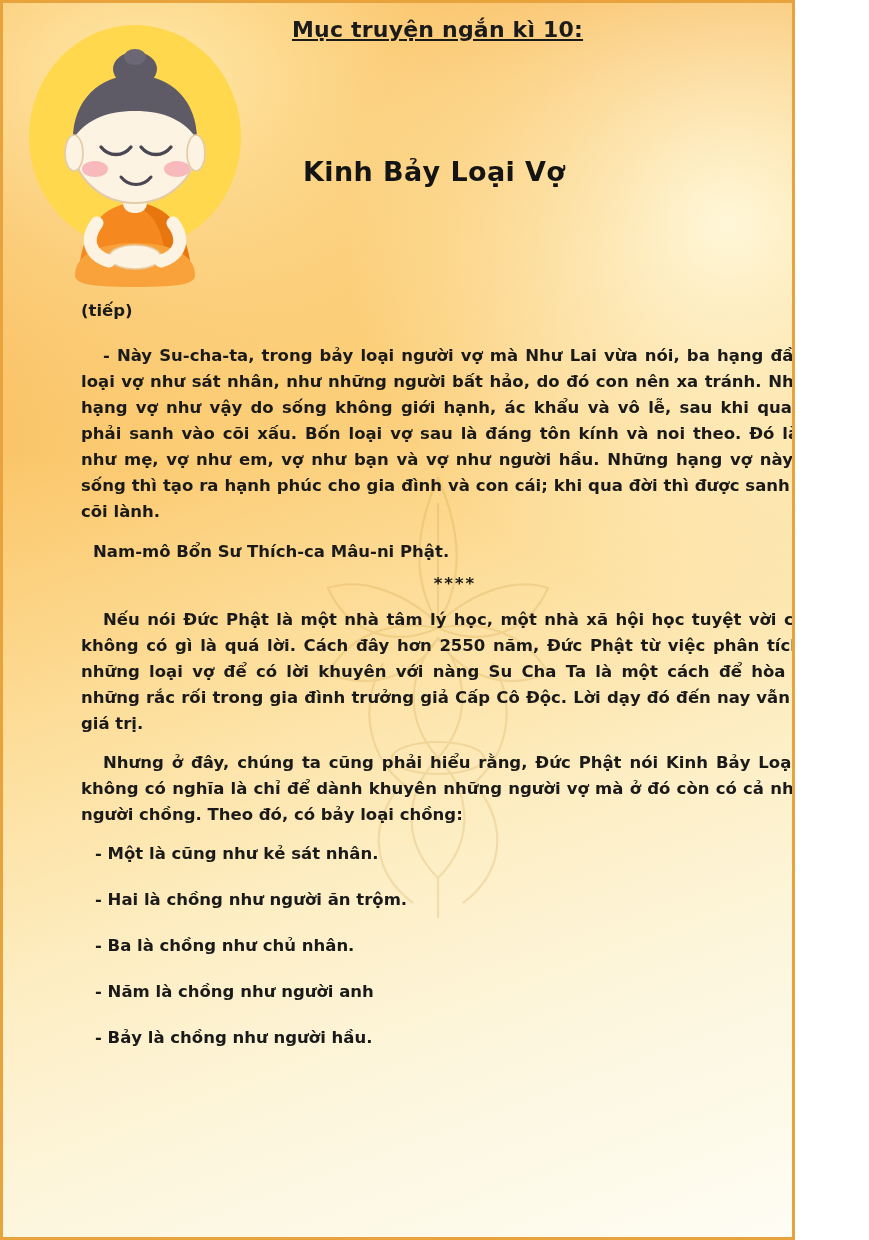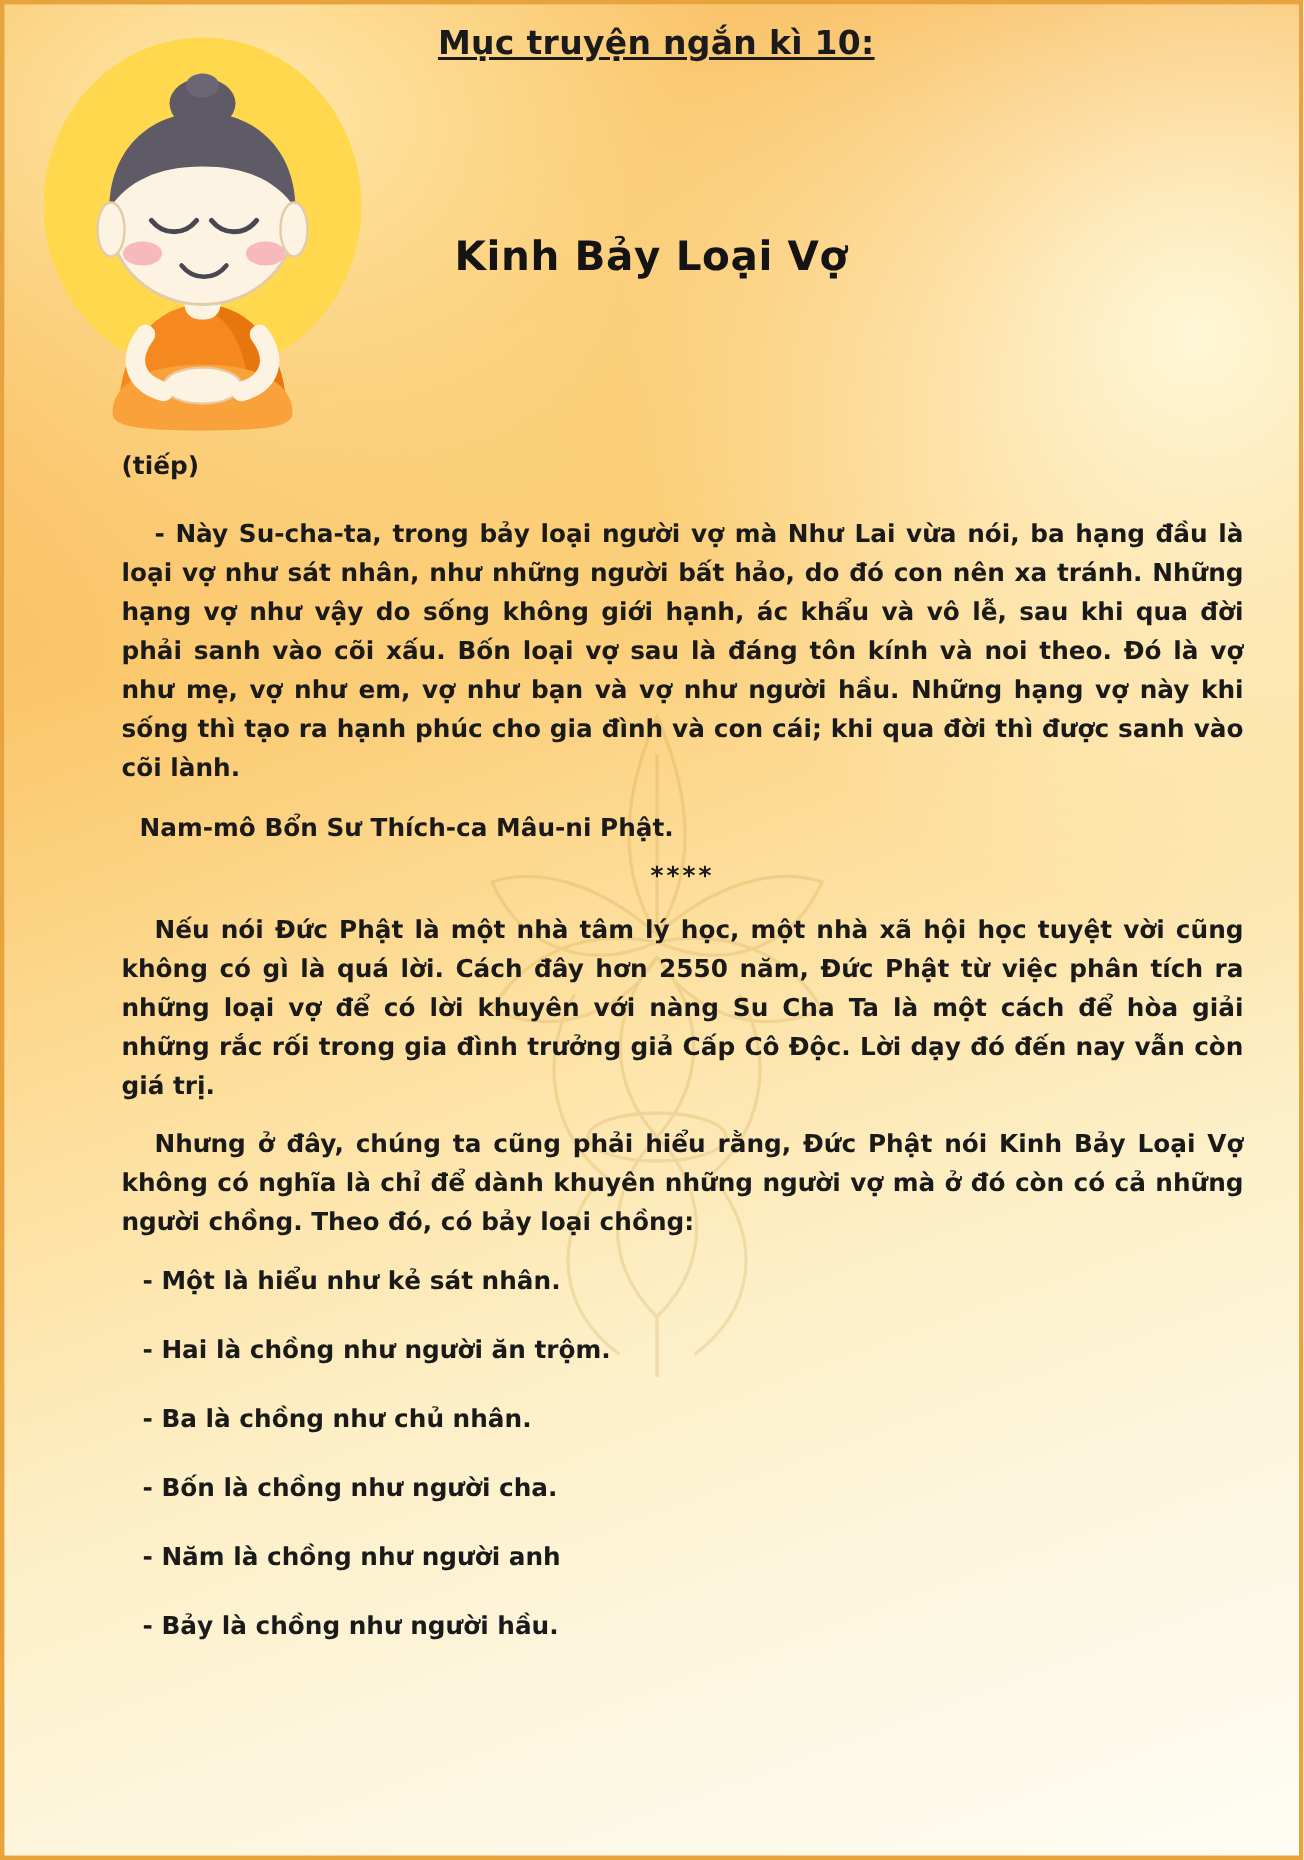--- a/index.html
+++ b/index.html
@@ -9,21 +9,21 @@
   body {
     width: 869px;
     height: 1240px;
     font-family: "DejaVu Sans", sans-serif;
     background: #ffffff;
     overflow: hidden;
   }
 
   .page {
     position: relative;
-    width: 869px;
+    width: 795px;
     height: 1240px;
     box-sizing: border-box;
     border: 3px solid #e8a33d;
     background:
       radial-gradient(ellipse 900px 620px at 18% 6%, #ffe9a8 0%, rgba(255,233,168,0) 62%),
       radial-gradient(ellipse 700px 700px at 92% 18%, #fff7d8 0%, rgba(255,247,216,0) 55%),
       linear-gradient(160deg, #f6a43a 0%, #f7ad45 14%, #fbc96f 32%, #fddf9d 50%, #fdeec4 66%, #fdf6dd 80%, #fdfaea 92%, #fffdf5 100%);
     overflow: hidden;
   }
 
@@ -169,21 +169,20 @@
 
   <div class="sutra-title">Kinh Bảy Loại Vợ</div>
 
   <div class="content">
     <p class="tiep">(tiếp)</p>
     <p class="indent">- Này Su-cha-ta, trong bảy loại người vợ mà Như Lai vừa nói, ba hạng đầu là loại vợ như sát nhân, như những người bất hảo, do đó con nên xa tránh. Những hạng vợ như vậy do sống không giới hạnh, ác khẩu và vô lễ, sau khi qua đời phải sanh vào cõi xấu. Bốn loại vợ sau là đáng tôn kính và noi theo. Đó là vợ như mẹ, vợ như  em, vợ như bạn và vợ như người hầu. Những hạng vợ này khi sống thì tạo ra hạnh phúc cho gia đình và con cái; khi qua đời thì được sanh vào cõi lành.</p>
     <p class="nammo">Nam-mô Bổn Sư Thích-ca Mâu-ni Phật.</p>
     <p class="stars">****</p>
     <p class="indent">Nếu nói Đức Phật là một nhà tâm lý học, một nhà xã hội học tuyệt vời cũng không có gì là quá lời. Cách đây hơn 2550 năm, Đức Phật từ việc phân tích ra những loại vợ để có lời khuyên với nàng Su Cha Ta là một cách để hòa giải những rắc rối trong gia đình trưởng giả Cấp Cô Độc. Lời dạy đó đến nay vẫn còn giá trị.</p>
     <p class="indent">Nhưng ở đây, chúng ta cũng phải hiểu rằng, Đức Phật nói Kinh Bảy Loại Vợ không có nghĩa là chỉ để dành khuyên những người vợ mà ở đó còn có cả những người chồng. Theo đó, có bảy loại chồng:</p>
-    <p class="item">- Một là hiểu như kẻ sát nhân.</p>
+    <p class="item">- Một là cũng như kẻ sát nhân.</p>
     <p class="item">- Hai là chồng như người ăn trộm.</p>
     <p class="item">- Ba là chồng như chủ nhân.</p>
-    <p class="item">- Bốn là chồng như người cha.</p>
     <p class="item">- Năm là chồng như người anh</p>
     <p class="item">- Bảy là chồng như người hầu.</p>
   </div>
 
 </div>
 
 </body></html>

